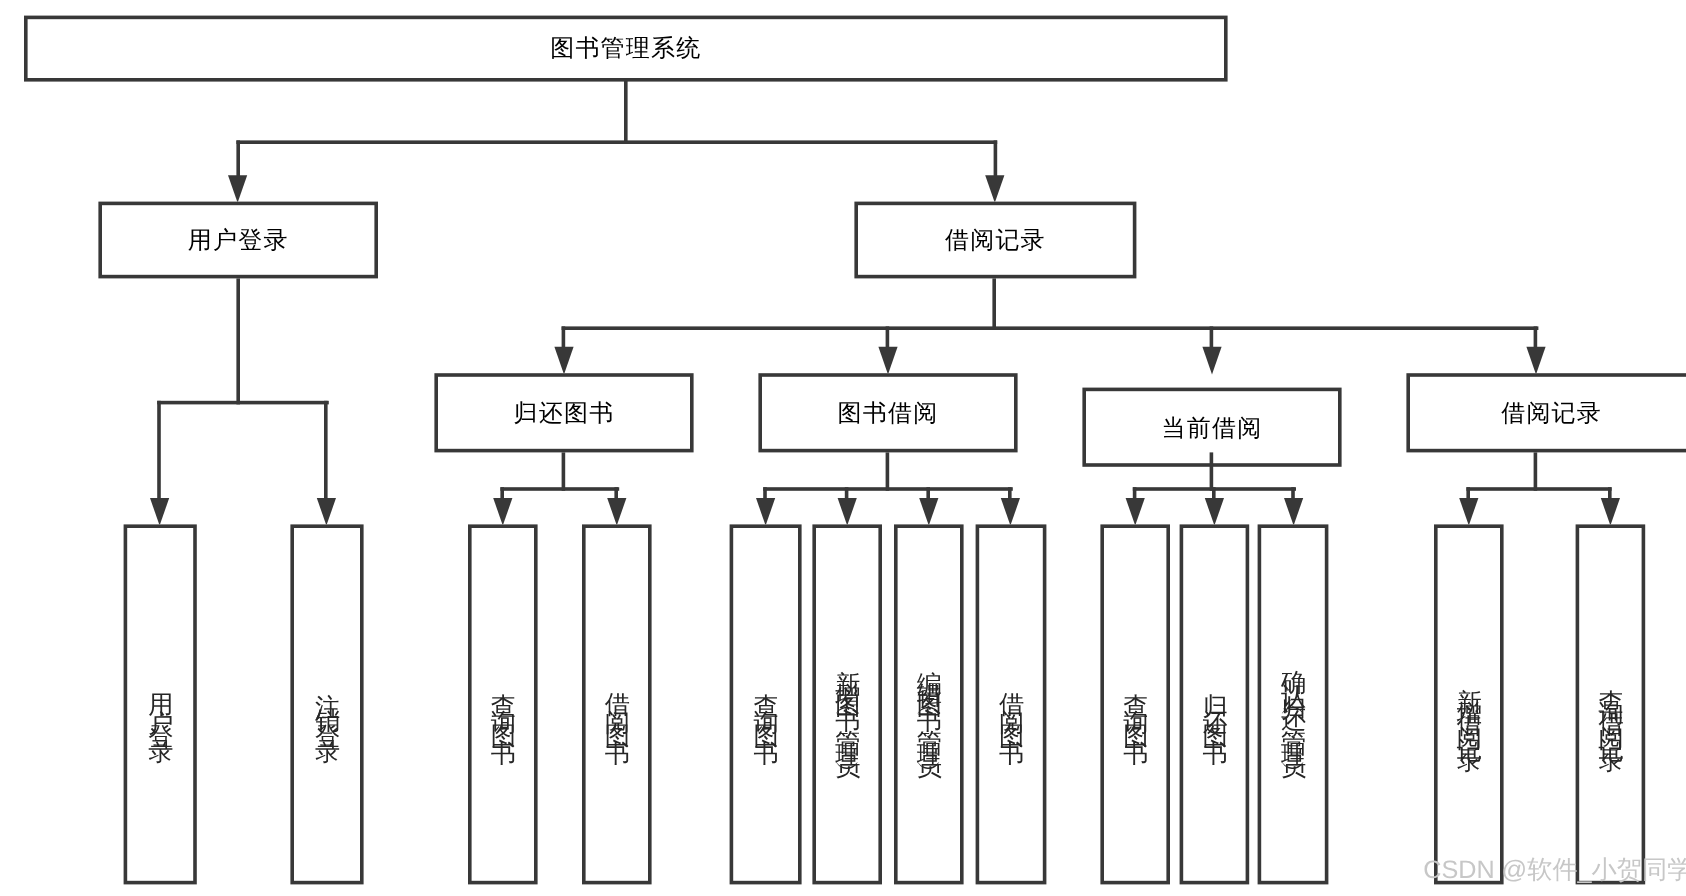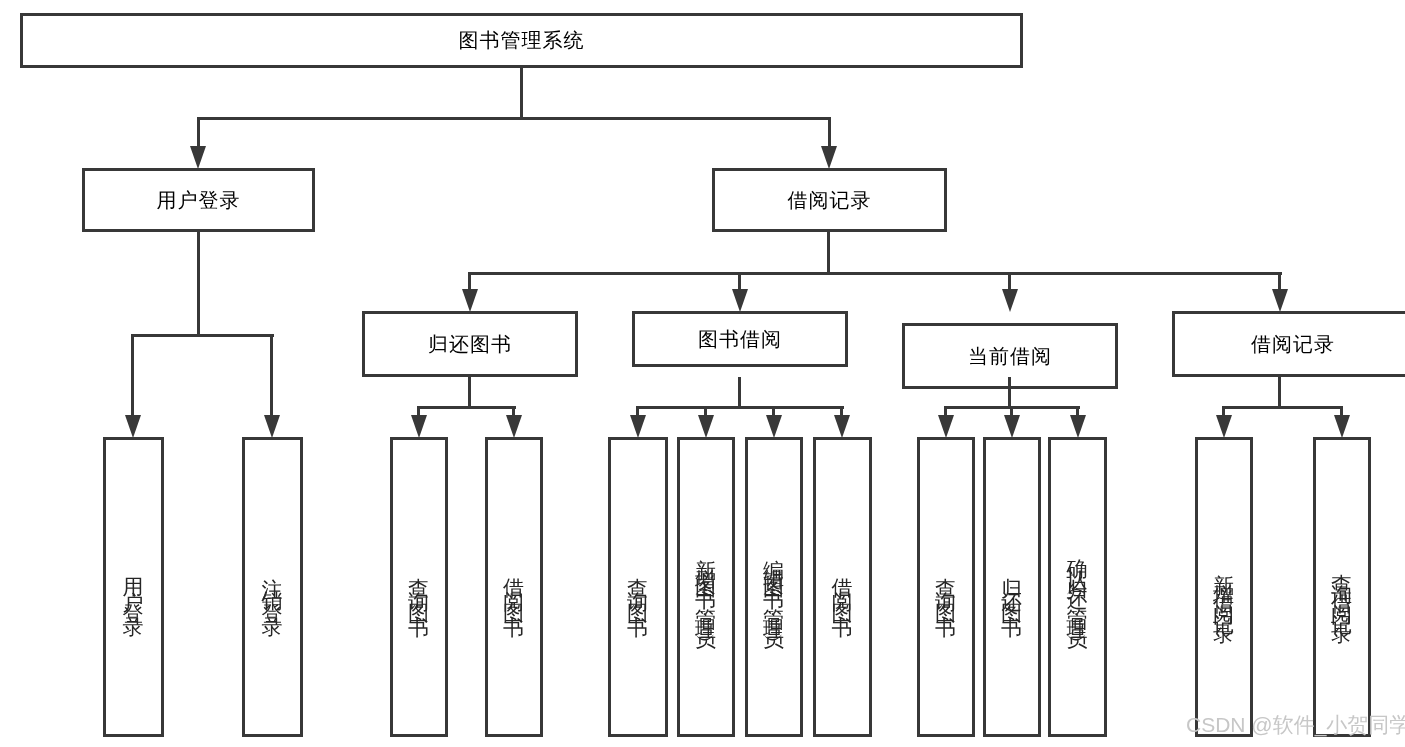--- a/index.html
+++ b/index.html
@@ -66,21 +66,21 @@
   <div class="vline" style="left:738px; top:272px; height:20px;"></div>
   <div class="arrow" style="left:732px; top:289px;"></div>
   <div class="vline" style="left:1008px; top:272px; height:20px;"></div>
   <div class="arrow" style="left:1002px; top:289px;"></div>
   <div class="vline" style="left:1278px; top:272px; height:20px;"></div>
   <div class="arrow" style="left:1272px; top:289px;"></div>
 
   <div class="box" style="left:362px; top:311px; width:216px; height:66px;">
     <span class="hlabel">归还图书</span>
   </div>
-  <div class="box" style="left:632px; top:311px; width:216px; height:56px;">
+  <div class="box" style="left:632px; top:311px; width:216px; height:66px;">
     <span class="hlabel">图书借阅</span>
   </div>
   <div class="box" style="left:902px; top:323px; width:216px; height:66px;">
     <span class="hlabel">当前借阅</span>
   </div>
   <div class="box" style="left:1172px; top:311px; width:242px; height:66px;">
     <span class="hlabel">借阅记录</span>
   </div>
 
   <div class="vline" style="left:468px; top:377px; height:32px;"></div>

